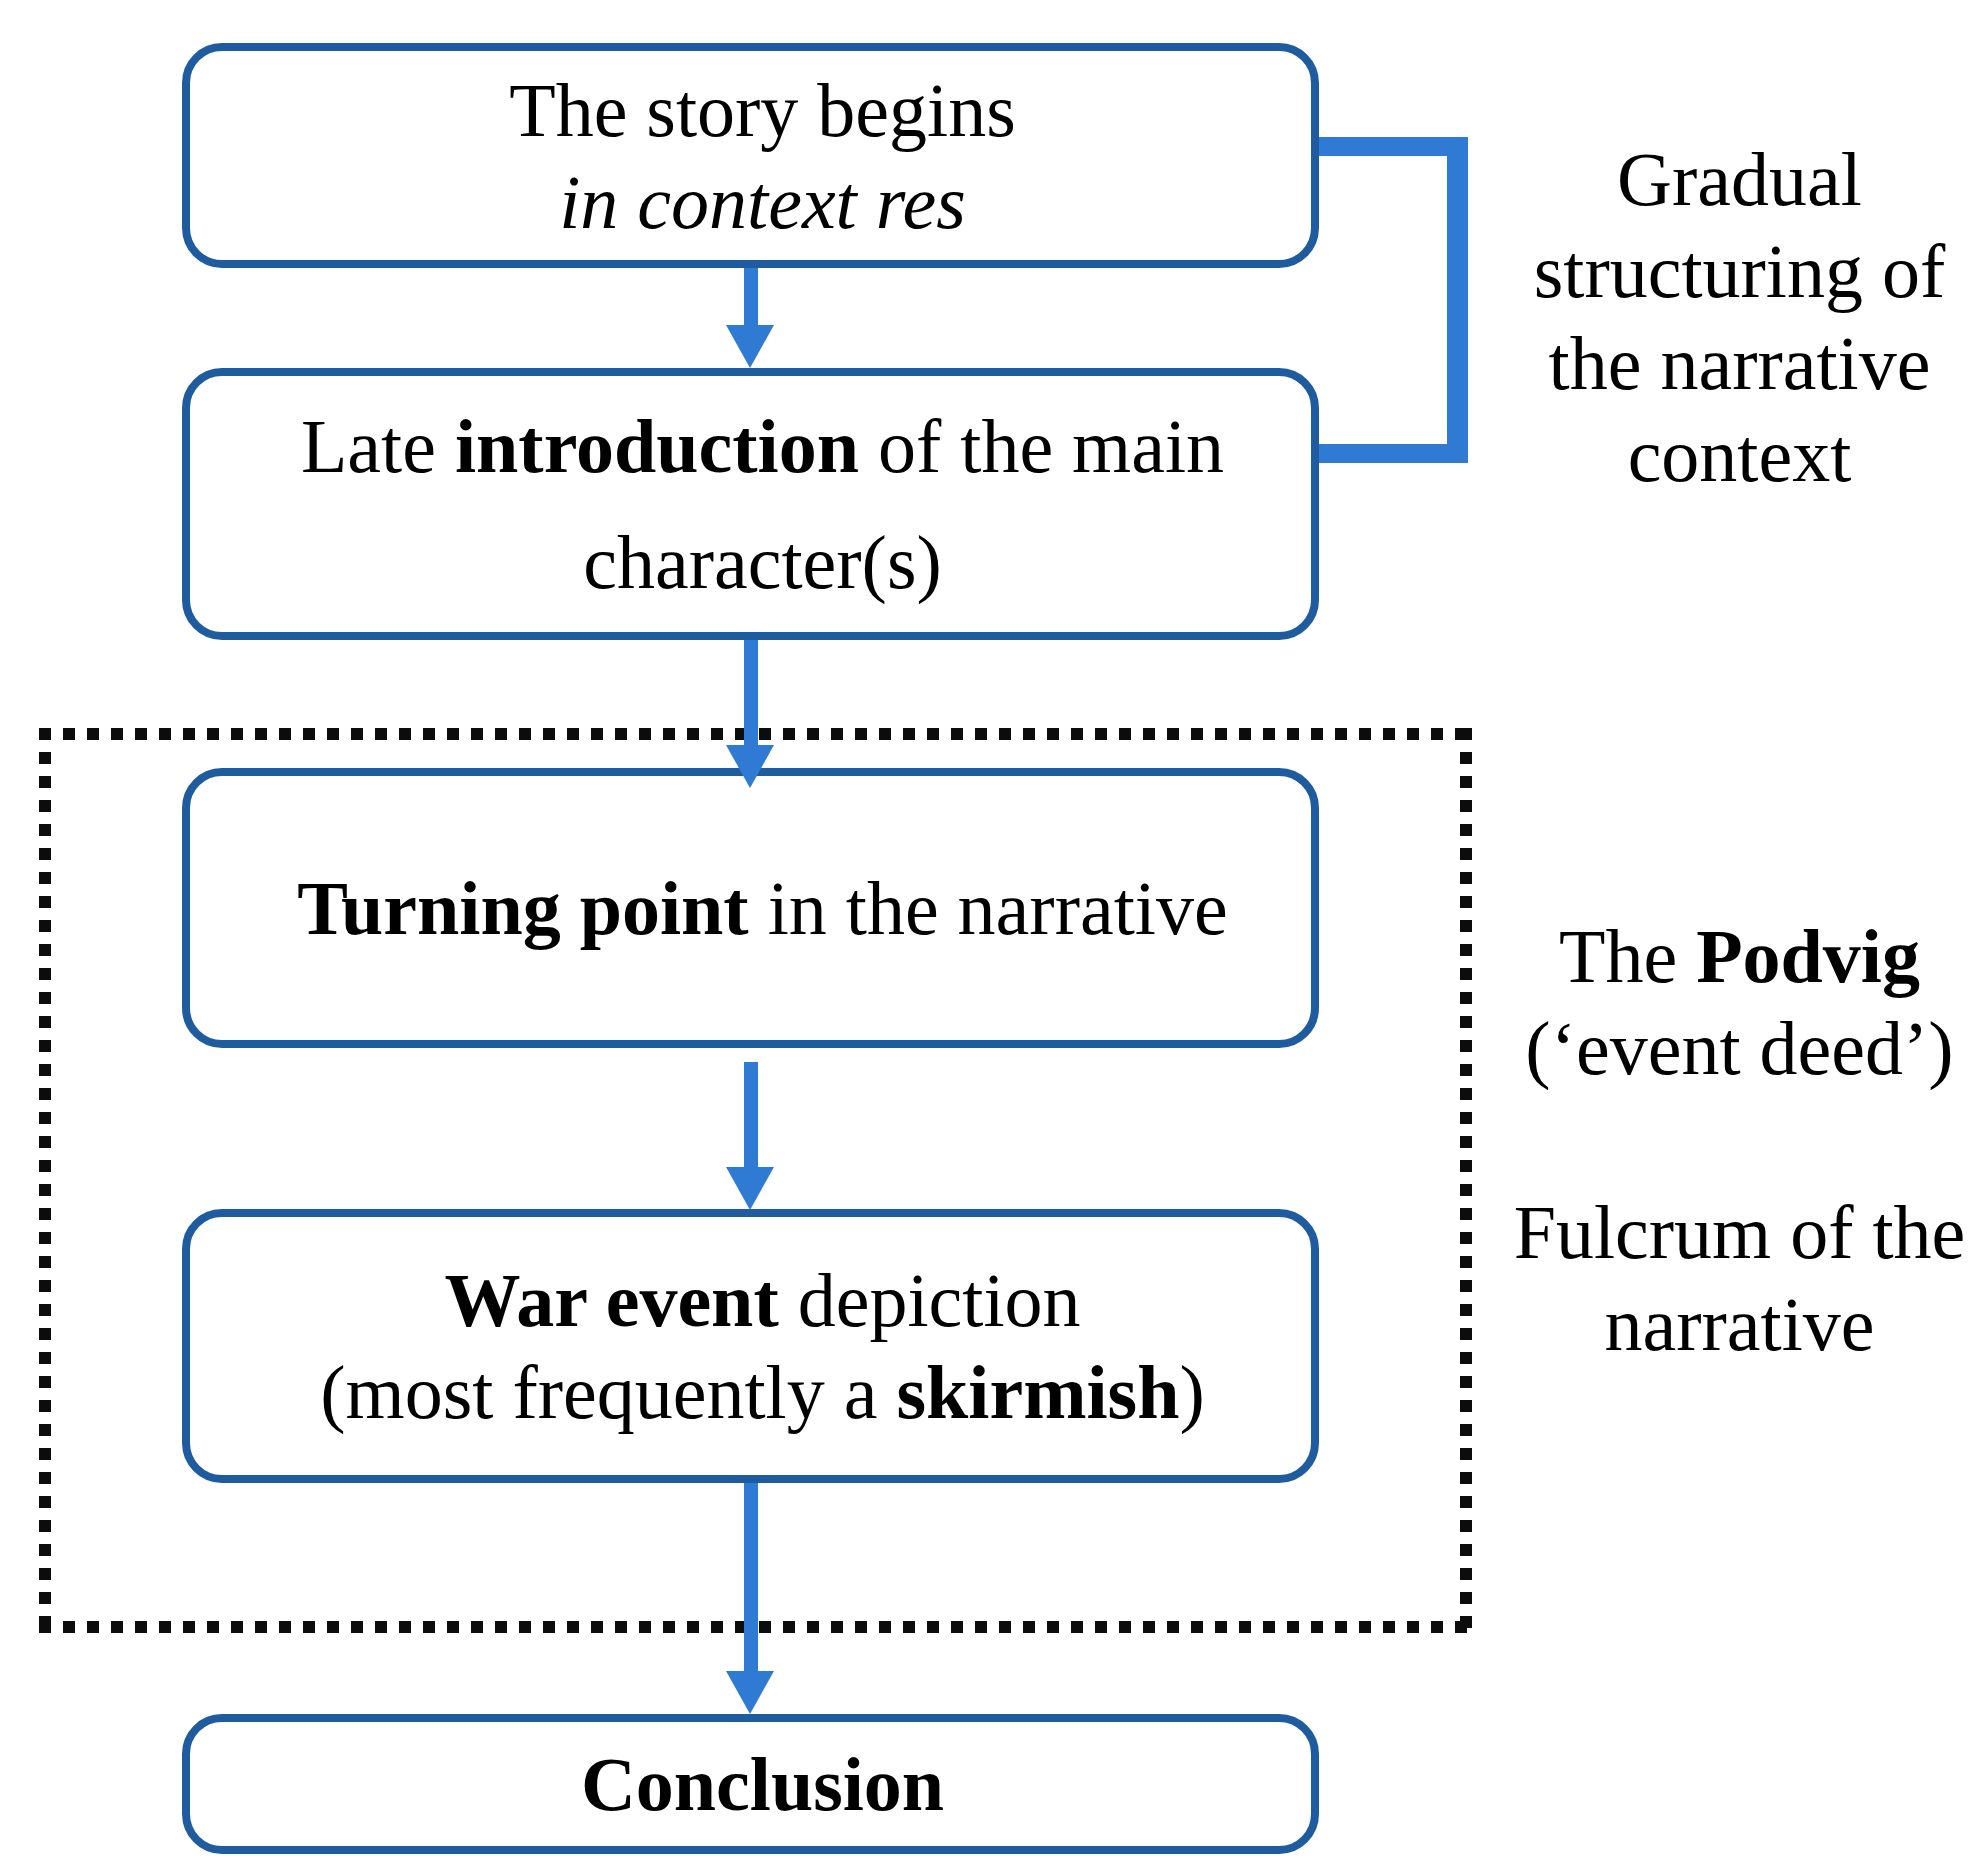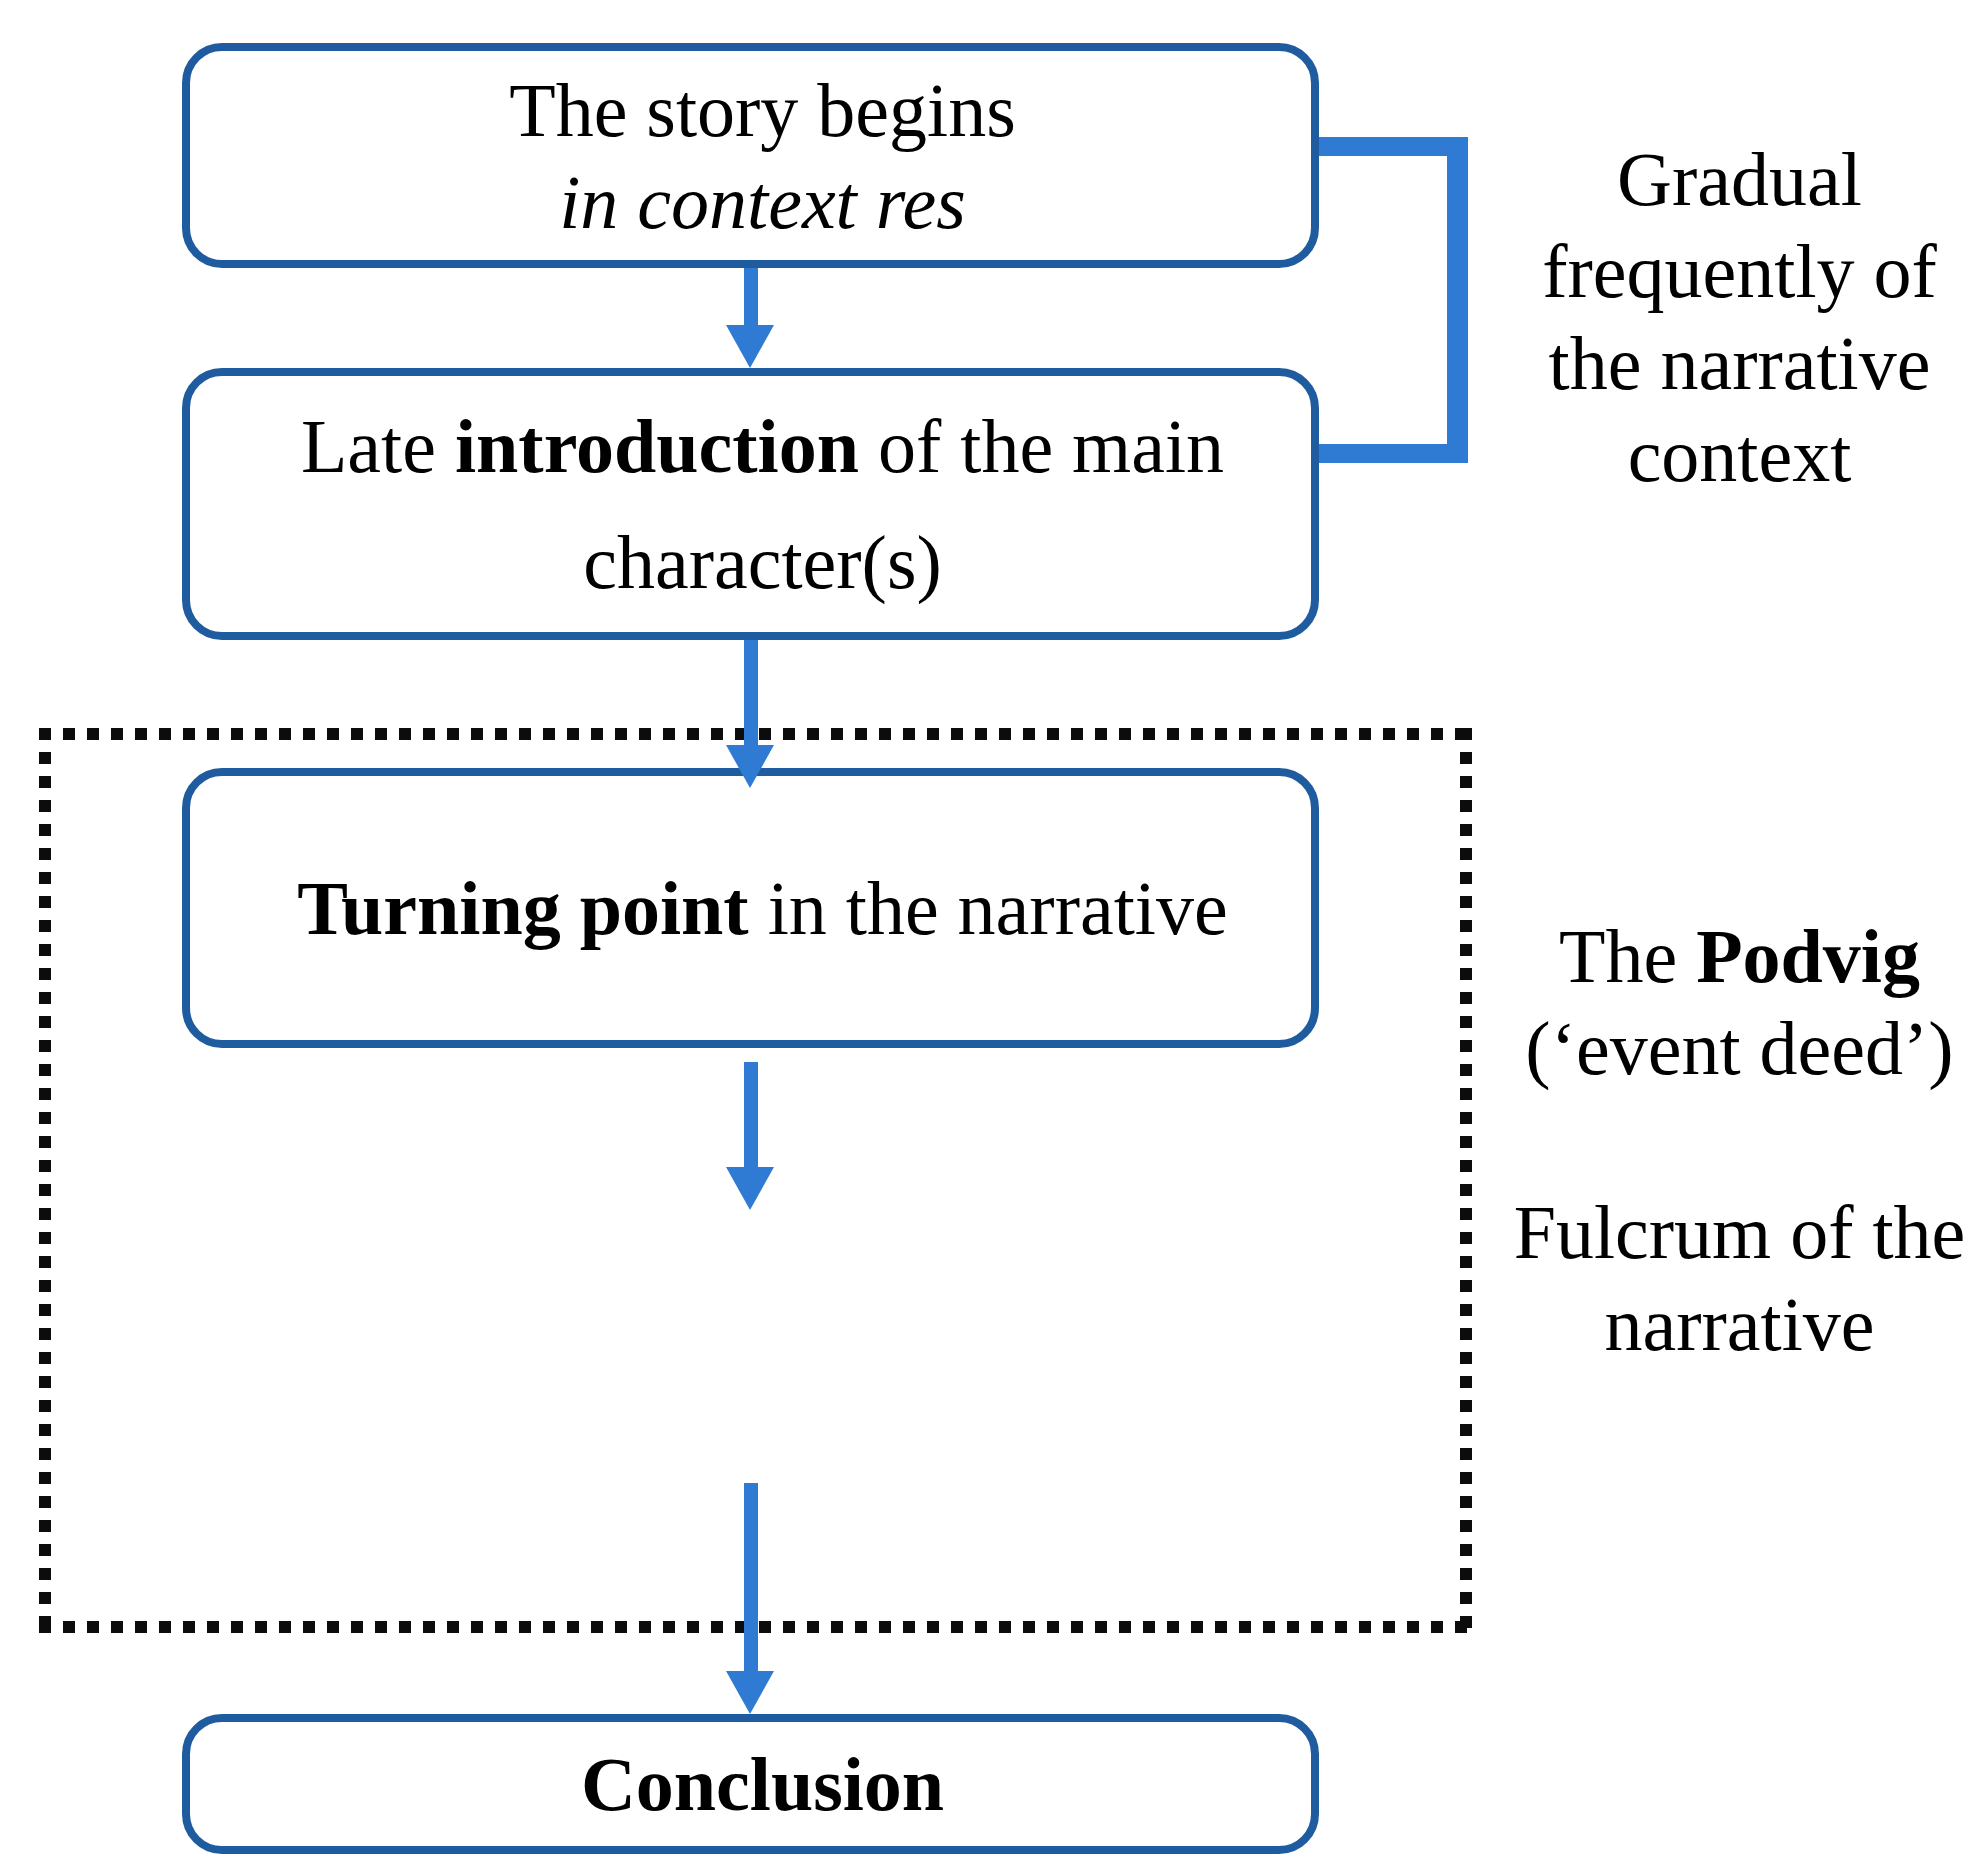--- a/index.html
+++ b/index.html
@@ -135,31 +135,35 @@
   <div class="arrow-shaft" id="shaft2"></div>
   <div class="arrow-head" id="head2"></div>
 
   <div class="node" id="box3">
     <div class="line"><span class="b">Turning point</span><span> in the narrative</span></div>
   </div>
 
   <div class="arrow-shaft" id="shaft3"></div>
   <div class="arrow-head" id="head3"></div>
 
+  <div class="node" id="box4">
+    <div class="line"><span class="b">War event</span><span> depiction</span></div>
+    <div class="line"><span>(most frequently a </span><span class="b">skirmish</span><span>)</span></div>
+  </div>
 
   <div class="arrow-shaft" id="shaft4"></div>
   <div class="arrow-head" id="head4"></div>
 
   <div class="node" id="box5">
     <div class="line"><span>Conclusion</span></div>
   </div>
 
   <div class="annotation" id="annotation-gradual">
     <div class="line"><span>Gradual</span></div>
-    <div class="line"><span>frequently of</span></div>
+    <div class="line"><span>structuring of</span></div>
     <div class="line"><span>the narrative</span></div>
     <div class="line"><span>context</span></div>
   </div>
 
   <div class="annotation" id="annotation-podvig">
     <div class="line"><span>The </span><span class="bi">Podvig</span></div>
     <div class="line"><span>(‘event deed’)</span></div>
   </div>
 
   <div class="annotation" id="annotation-fulcrum">

